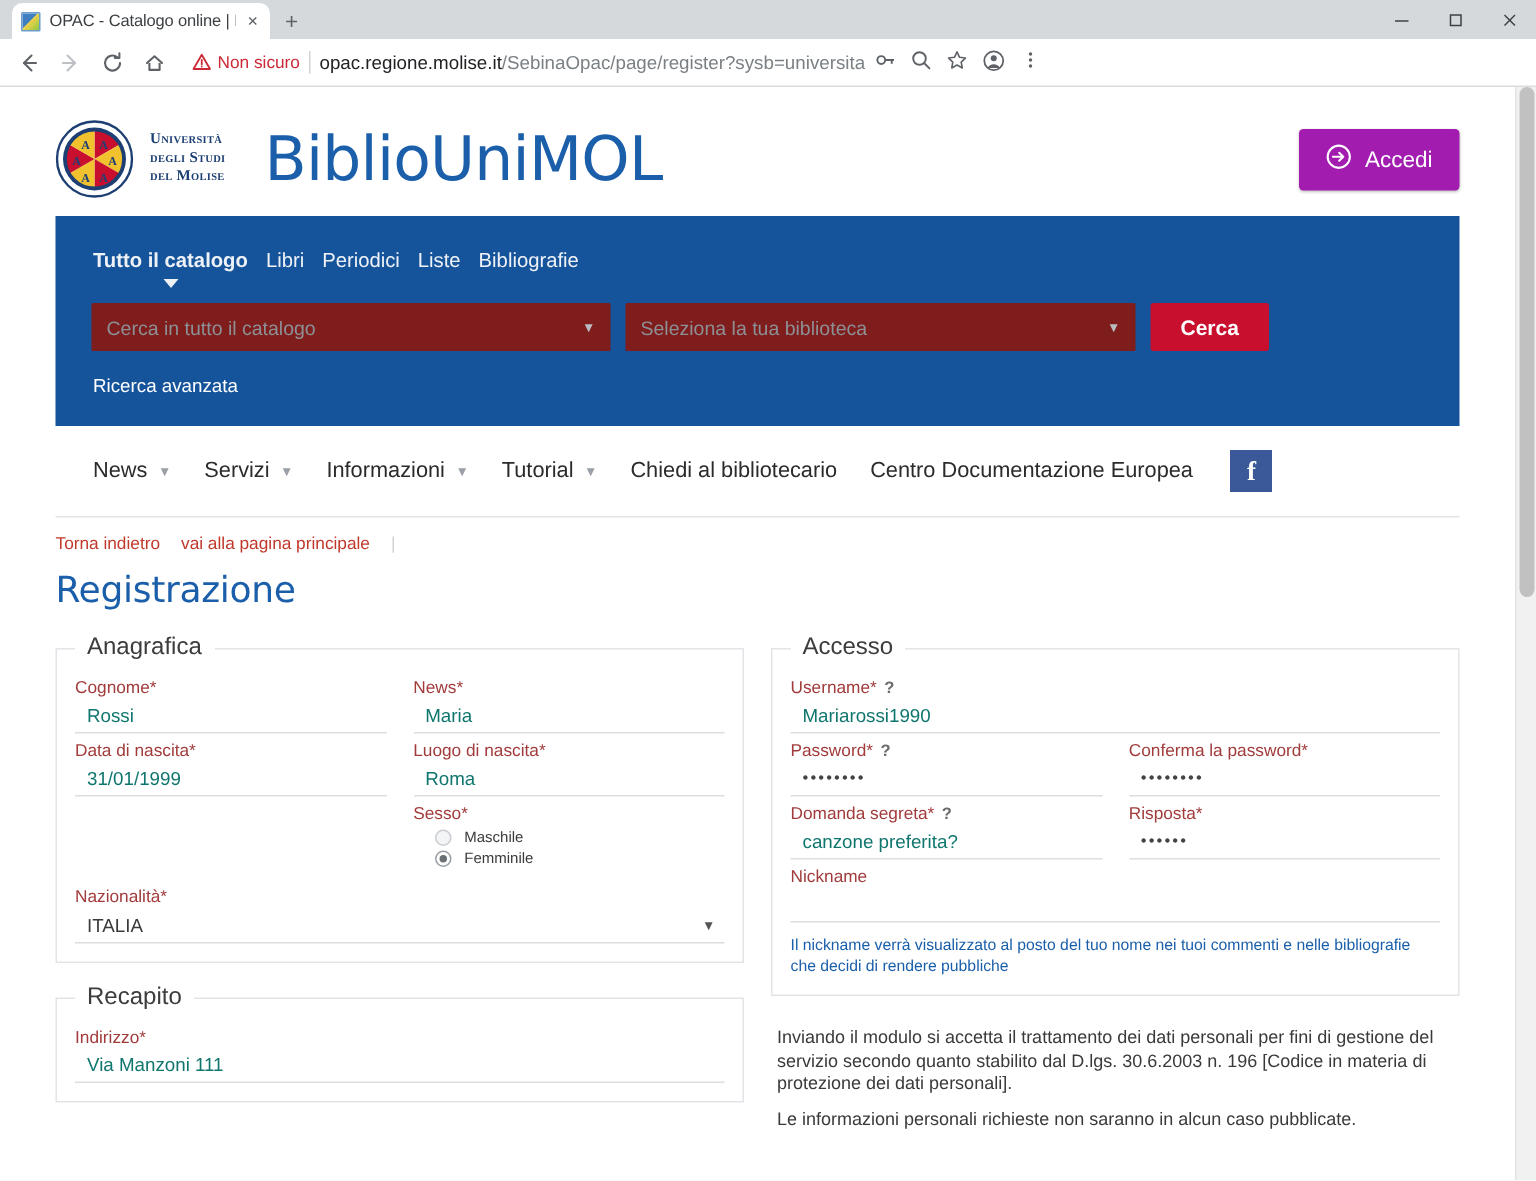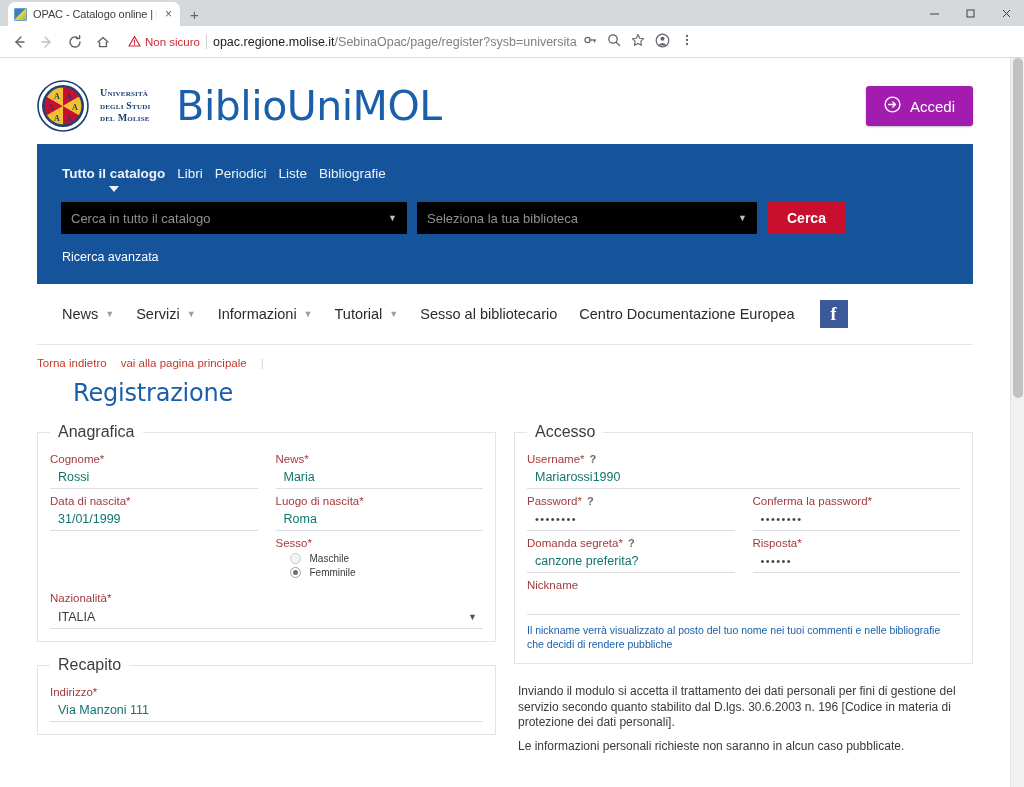--- a/index.html
+++ b/index.html
@@ -90,21 +90,21 @@
   }
   .tabs-row { display:flex; gap: 12px; align-items:flex-end; color:#fff; font-size:13.5px; padding-left:1px;}
   .srch-tab { color:#ffffff; opacity:.93; position:relative; padding-bottom:2px;}
   .srch-tab.active { font-weight: bold; }
   .srch-tab.active::after {
     content:""; position:absolute; left:50%; transform:translateX(-50%); bottom:-9px;
     border-left:5px solid transparent; border-right:5px solid transparent; border-top:6px solid #fff;
   }
   .inputs-row { display:flex; gap: 10px; margin-top: 19px; }
   .field-white {
-    background:#000000; height:32px; display:flex; align-items:center; padding: 0 10px;
+    background:#7f1d1d; height:32px; display:flex; align-items:center; padding: 0 10px;
     color:#8d9095; font-size:13px; position:relative; border-radius:1px;
   }
   .field-white .caret { margin-left:auto; color:#b9bcc0; font-size:9px; }
   .f-catalog { width: 346px; }
   .f-biblio { width: 340px; }
   .cerca-btn {
     background:#c8102e; color:#fff; height:32px; display:flex; align-items:center;
     padding: 0 20px; font-size: 14px; font-weight:bold; border-radius:2px;
   }
   .ricerca-avz { color:#fff; font-size:12.5px; margin-top:16px; padding-left:1px;}
@@ -121,21 +121,21 @@
     display:flex; align-items:center; justify-content:center;
     font-family:"Liberation Serif", serif; font-weight:bold; font-size:18px;
   }
 
   
   .crumbs { padding: 12px 37px 0 37px; display:flex; align-items:center; gap: 14px; font-size: 11.5px;}
   .crumbs a { color:#c0392b; }
   .crumbs .divider { color:#cfd2d5; }
   h1.page-title {
     padding: 10px 37px 0 37px; color:#1b5fab; font-weight:400; font-size: 24px;
-    font-family:"DejaVu Sans", sans-serif; letter-spacing:-.2px;margin-left:36px;
+    font-family:"DejaVu Sans", sans-serif; letter-spacing:-.2px;
   }
 
   
   .cols { display:flex; gap: 18px; padding: 16px 37px 0 37px; }
   .col { flex:1; }
   fieldset.box {
     border: 1px solid #e2e4e7; padding: 6px 12px 12px 12px; margin-bottom: 14px;
     background:#fff;
   }
   fieldset.box > legend {
@@ -364,21 +364,21 @@
             <span class="car">▼</span>
           </span>
           <span class="nav-item">
             <span>Informazioni</span>
             <span class="car">▼</span>
           </span>
           <span class="nav-item">
             <span>Tutorial</span>
             <span class="car">▼</span>
           </span>
-          <span class="nav-item">Sesso al bibliotecario</span>
+          <span class="nav-item">Chiedi al bibliotecario</span>
           <span class="nav-item">Centro Documentazione Europea</span>
           <span class="fb">f</span>
         </div>
       </div>
 
       <div class="crumbs">
         <a>Torna indietro</a>
         <a>vai alla pagina principale</a>
         <span class="divider">|</span>
       </div>

